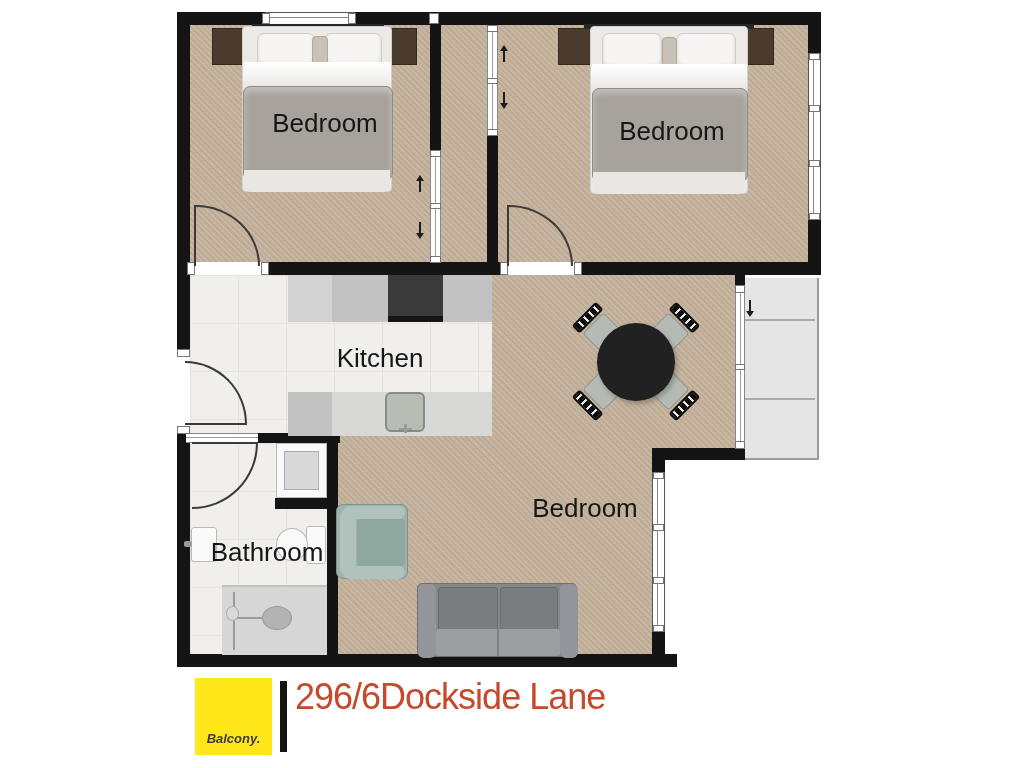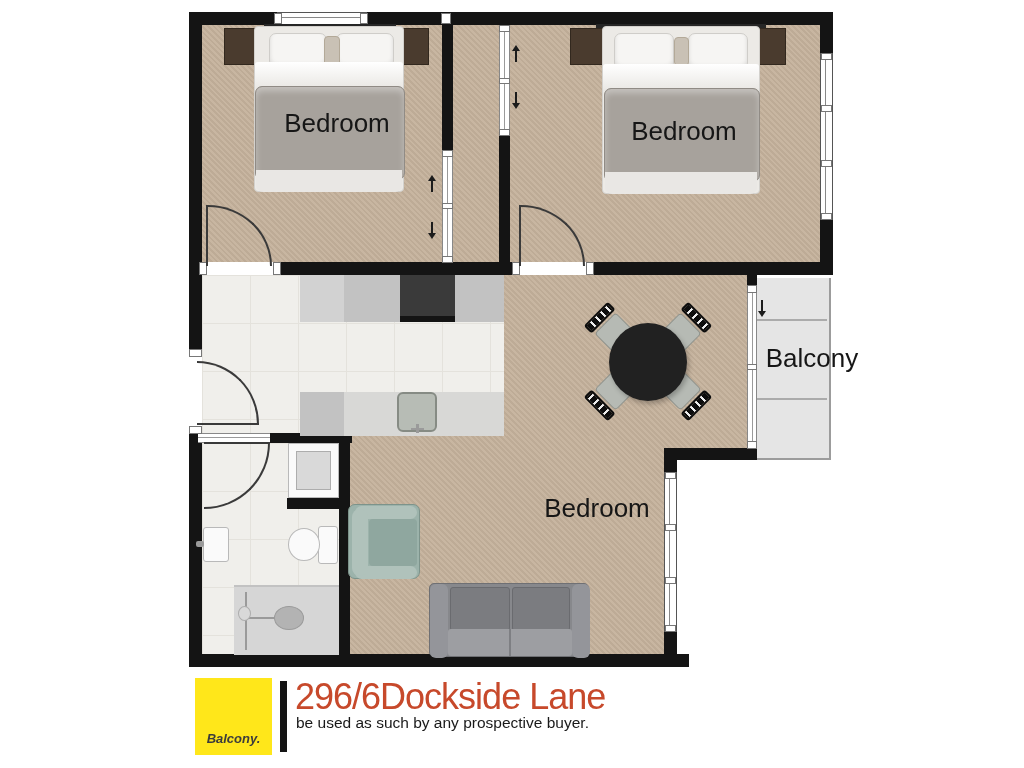--- a/index.html
+++ b/index.html
@@ -69,21 +69,21 @@
   .rlabel{width:200px;text-align:center;font-size:26px;color:#161616;letter-spacing:0;}
   
   .logo{background:#ffe71a;display:flex;align-items:flex-end;justify-content:center;}
   .logo span{font-size:13px;font-weight:bold;font-style:italic;color:#3c3c3c;padding-bottom:9px;}
   .ftitle{font-size:36px;color:#c7492b;letter-spacing:-1px;white-space:nowrap;}
   .fdisc{font-size:15.5px;line-height:20.5px;color:#191919;white-space:nowrap;}
 </style>
 </head>
 <body>
 
-<div class="abs" style="left:12px;top:0;width:932px;height:768px;">
+<div class="abs" style="left:0;top:0;width:932px;height:768px;">
 
   <div class="abs tan" style="left:190px;top:25px;width:240px;height:237px;"></div>
   <div class="abs tan" style="left:441px;top:25px;width:46px;height:237px;"></div>
   <div class="abs tan" style="left:498px;top:25px;width:310px;height:237px;"></div>
   <div class="abs tan" style="left:492px;top:275px;width:243px;height:175px;"></div>
   <div class="abs tan" style="left:335px;top:436px;width:317px;height:219px;"></div>
   <div class="abs tile" style="left:190px;top:275px;width:302px;height:161px;"></div>
   <div class="abs tile" style="left:190px;top:443px;width:137px;height:212px;"></div>
   <div class="abs balc" style="left:745px;top:278px;width:72px;height:180px;"></div>
   <div class="abs balcline" style="left:745px;top:319px;width:70px;height:2px;"></div>
@@ -268,24 +268,24 @@
     <div class="abs sofa-arm" style="left:0;top:0;width:18px;height:74px;"></div>
     <div class="abs sofa-arm" style="left:142px;top:0;width:18px;height:74px;"></div>
     <div class="abs sofa-back" style="left:20px;top:3px;width:60px;height:44px;"></div>
     <div class="abs sofa-back" style="left:82px;top:3px;width:58px;height:44px;"></div>
     <div class="abs sofa-seat" style="left:18px;top:45px;width:124px;height:27px;"></div>
     <div class="abs sofa-split" style="left:79px;top:45px;width:2px;height:27px;"></div>
   </div>
 
   <div class="abs rlabel" style="left:225px;top:108px;">Bedroom</div>
   <div class="abs rlabel" style="left:572px;top:116px;">Bedroom</div>
+  <div class="abs rlabel" style="left:280px;top:343px;">Kitchen</div>
+  <div class="abs rlabel" style="left:167px;top:537px;">Bathroom</div>
   <div class="abs rlabel" style="left:485px;top:493px;">Bedroom</div>
-  <div class="abs rlabel" style="left:700px;top:343px;">Balcony</div>
 </div>
 
 <div class="abs logo" style="left:195px;top:678px;width:77px;height:77px;">
   <span>Balcony.</span>
 </div>
 <div class="abs wall" style="left:280px;top:681px;width:7px;height:71px;"></div>
 <div class="abs ftitle" style="left:295px;top:676px;">296/6Dockside Lane</div>
 <div class="abs fdisc" style="left:296px;top:713px;">
-  <div>be used as such by any prospective buyer.</div>
 </div>
 
 </body></html>

